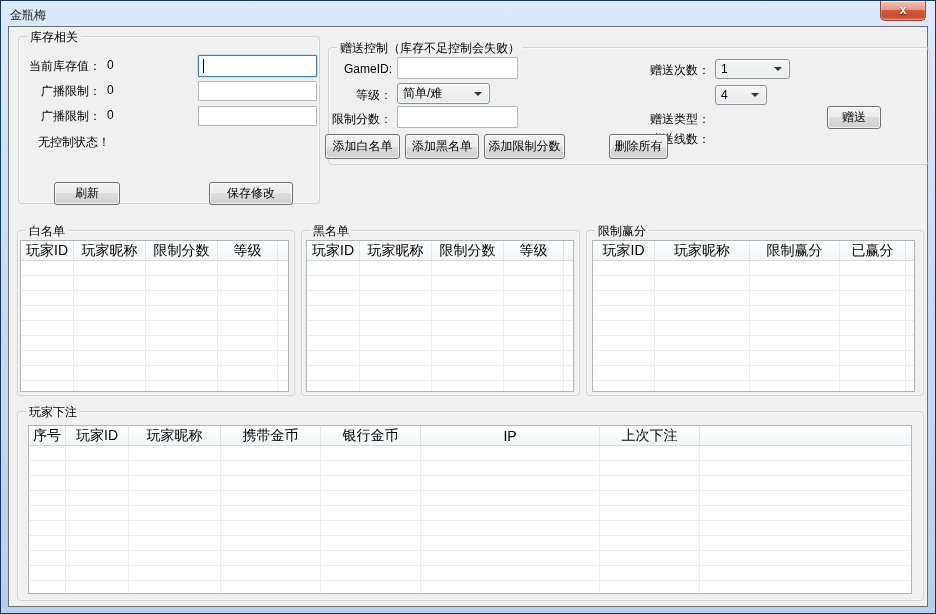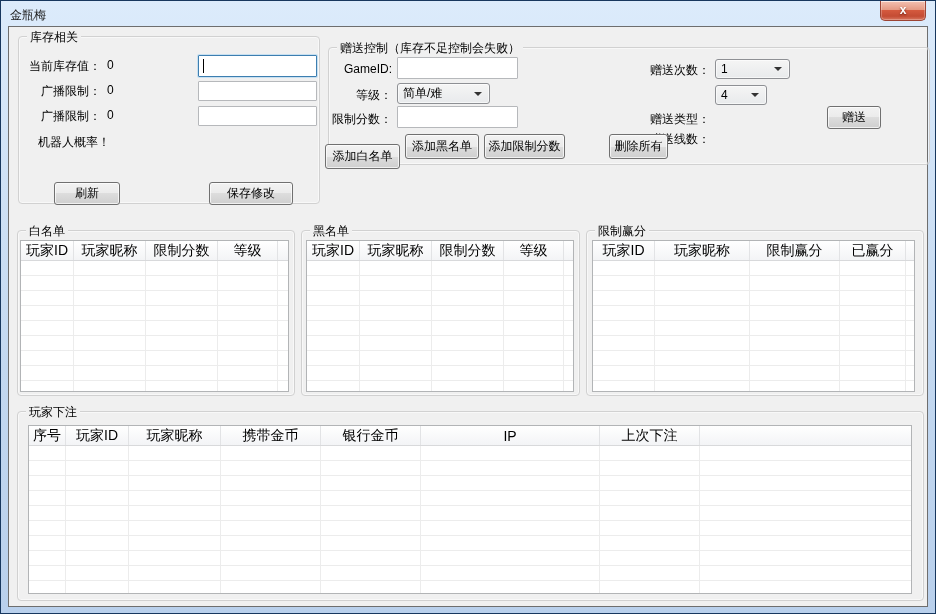--- a/index.html
+++ b/index.html
@@ -89,21 +89,21 @@
       <span class="inv-value">0</span>
     </div>
     <div class="inv-row" style="left:14px;top:81px;">
       <span class="inv-label">广播限制：</span>
       <span class="inv-value">0</span>
     </div>
     <input class="textbox focused" style="left: 189px; top: 28px; width: 119px; height: 22px;" autofocus="">
     <div class="caret" style="left:194px;top:32px;"></div>
     <input class="textbox" style="left: 189px; top: 54px; width: 119px; height: 20px;">
     <input class="textbox" style="left: 189px; top: 79px; width: 119px; height: 20px;">
-    <div style="position:absolute;left:29px;top:107px;">机器人概率！</div>
+    <div style="position:absolute;left:29px;top:107px;">无控制状态！</div>
     <div class="button" style="left:45px;top:155px;width:66px;height:23px;">刷新</div>
     <div class="button" style="left:200px;top:155px;width:84px;height:23px;">保存修改</div>
 
     <div class="groupbox" style="left:319px;top:20px;width:602px;height:118px;">
       <span class="gb-label">赠送控制（库存不足控制会失败）</span>
     </div>
     <span class="flabel" style="left:321px;top:35px;width:62px;">GameID:</span>
     <input class="textbox" style="left: 388px; top: 30px; width: 121px; height: 22px;">
     <span class="flabel" style="left:321px;top:60px;width:62px;">等级：</span>
     <div class="combo" style="left:388px;top:56px;width:93px;height:21px;">
@@ -119,21 +119,21 @@
       <span class="combo-arrow"></span>
     </div>
     <span class="flabel" style="left:612px;top:76px;width:89px;margin-top:28px;">赠送线数：</span>
     <div class="combo" style="left:706px;top:58px;width:52px;height:20px;">
       <span>4</span>
       <span class="combo-arrow"></span>
     </div>
     <span class="flabel" style="left:612px;top:84px;width:89px;">赠送类型：</span>
     <div class="button" style="left:818px;top:79px;width:54px;height:23px;">赠送</div>
 
-    <div class="button" style="left:316px;top:117px;width:75px;height:25px;">添加白名单</div>
+    <div class="button" style="left:316px;top:107px;width:75px;height:25px;">添加白名单</div>
     <div class="button" style="left:396px;top:107px;width:74px;height:25px;">添加黑名单</div>
     <div class="button" style="left:475px;top:107px;width:81px;height:25px;">添加限制分数</div>
     <div class="button" style="left:565px;top:107px;width:59px;height:25px;margin-left:35px;">删除所有</div>
 
     <div class="groupbox" style="left:8px;top:203px;width:278px;height:166px;">
       <span class="gb-label">白名单</span>
     </div>
     <div class="listview" style="left:11px;top:213px;width:269px;height:152px;">
       <div class="lv-header">
         <div class="hcell" style="width:53px;">玩家ID</div>

